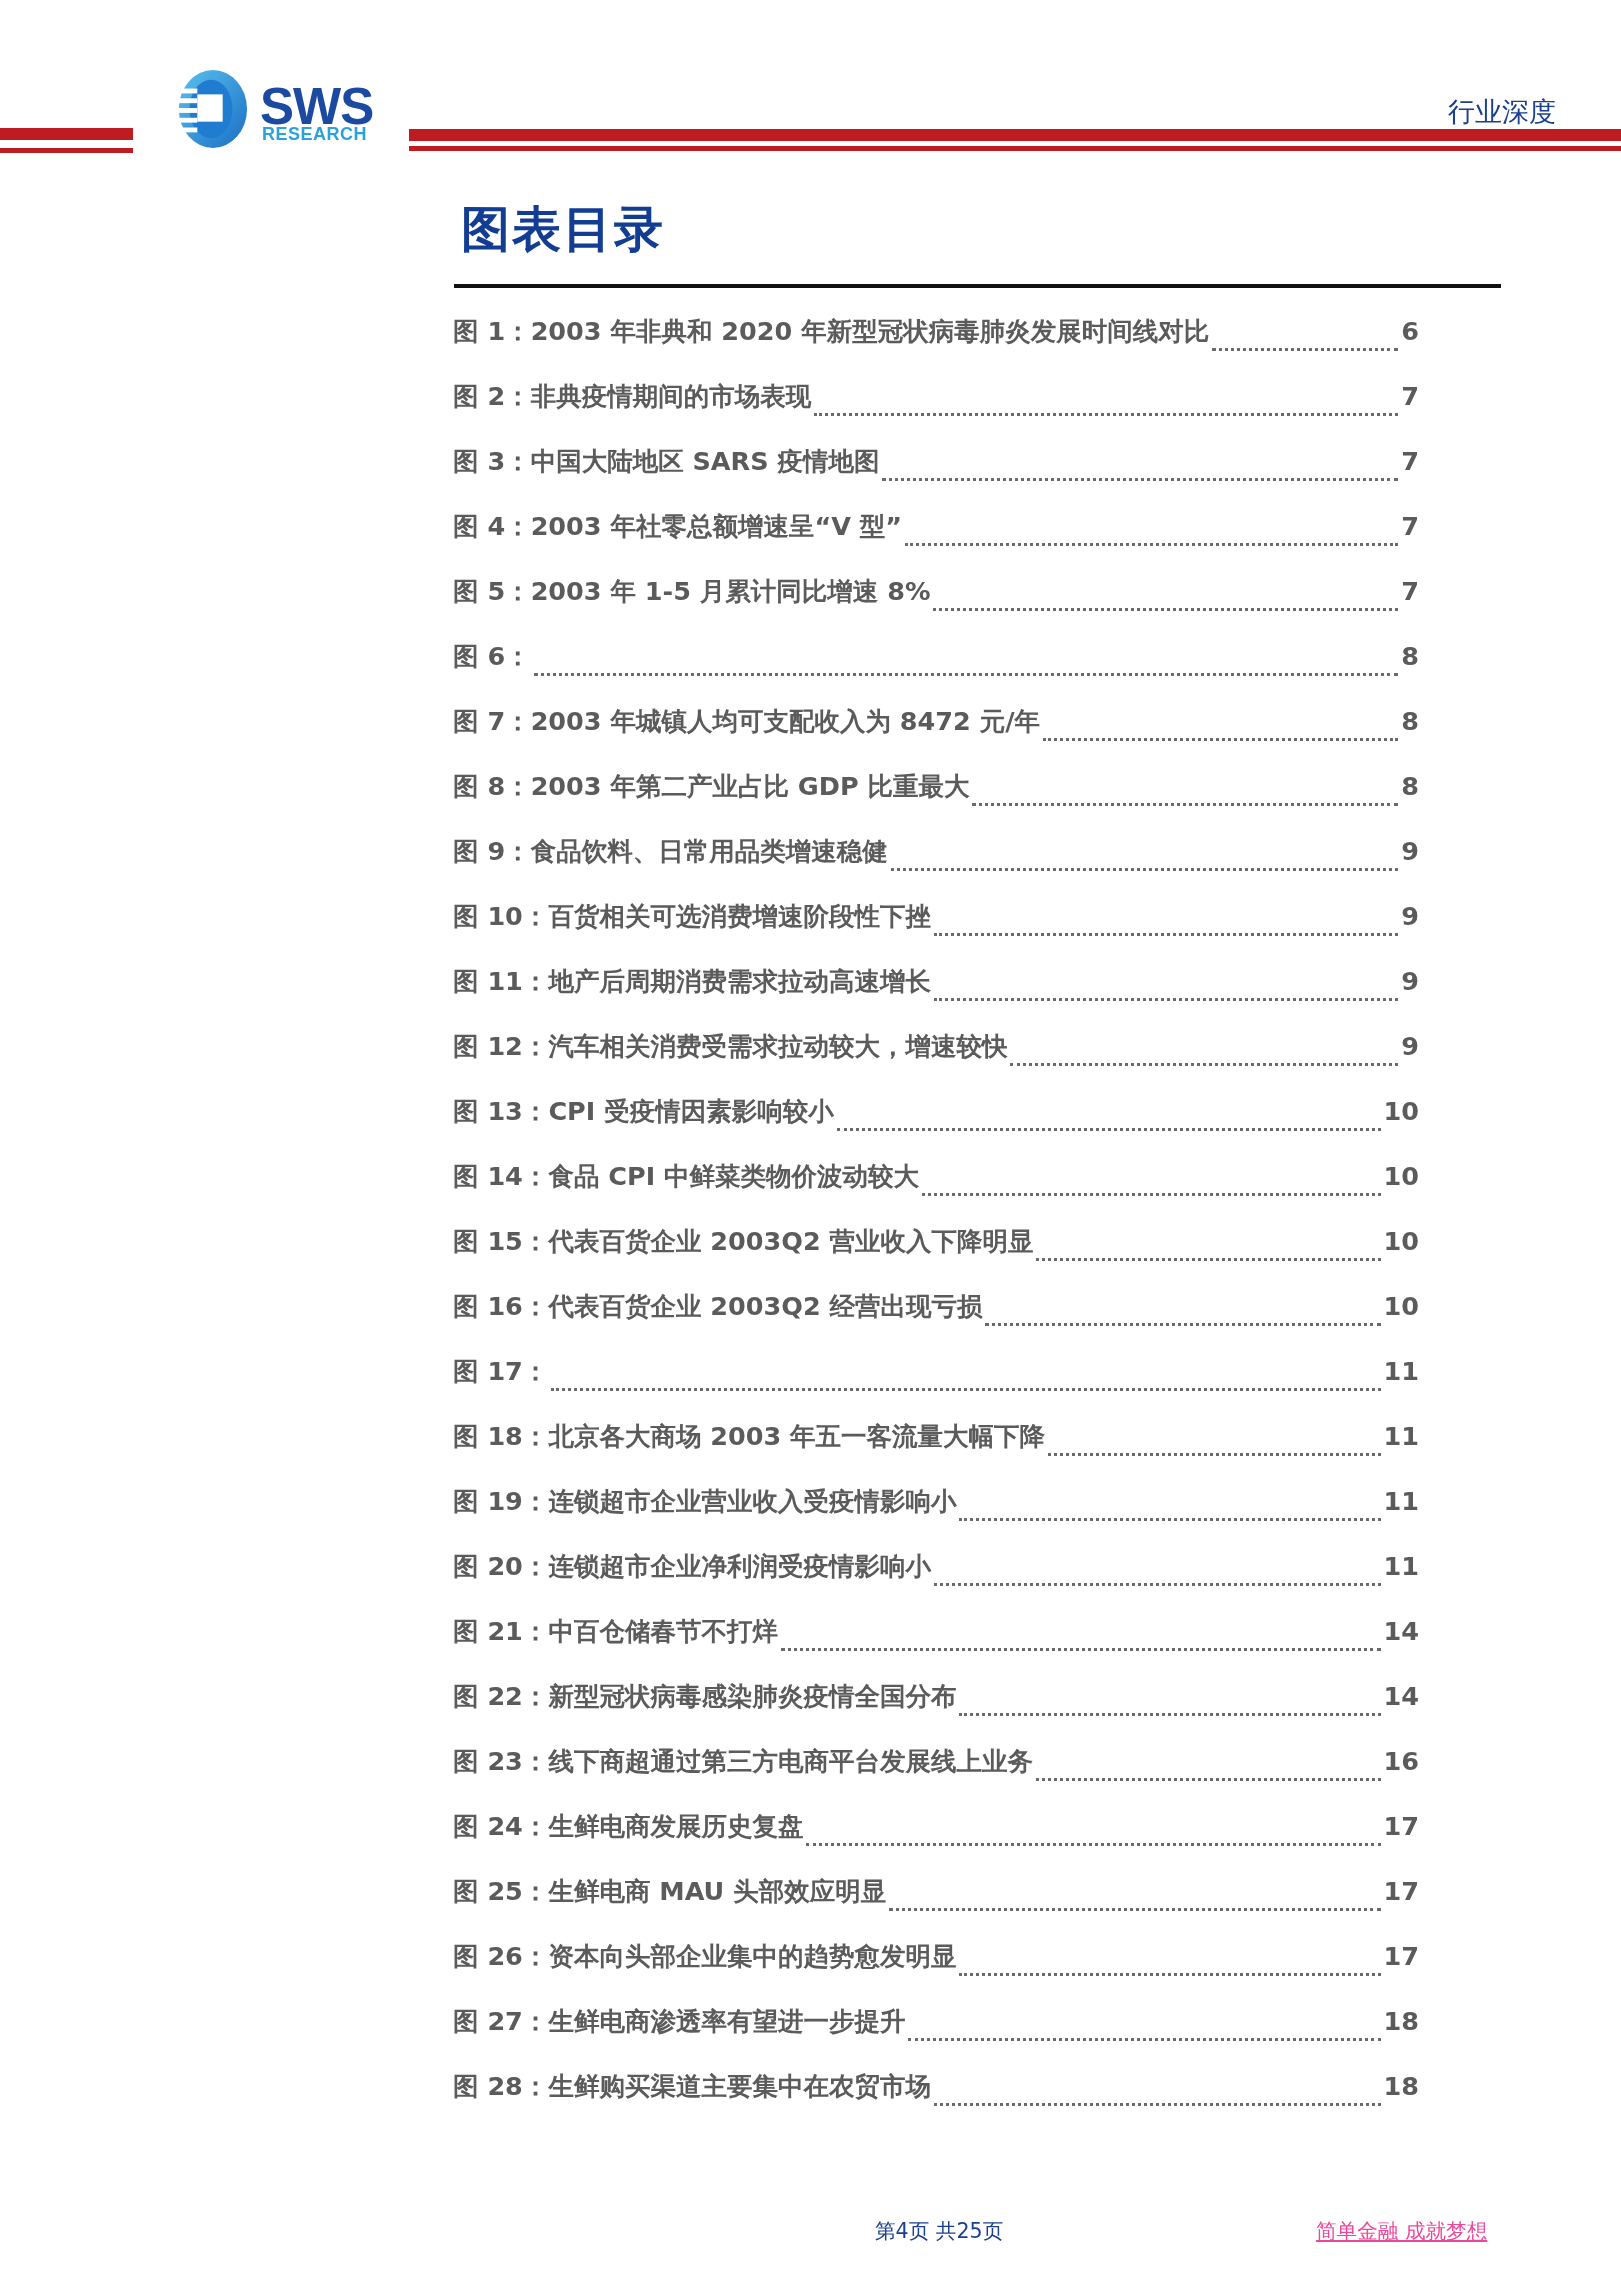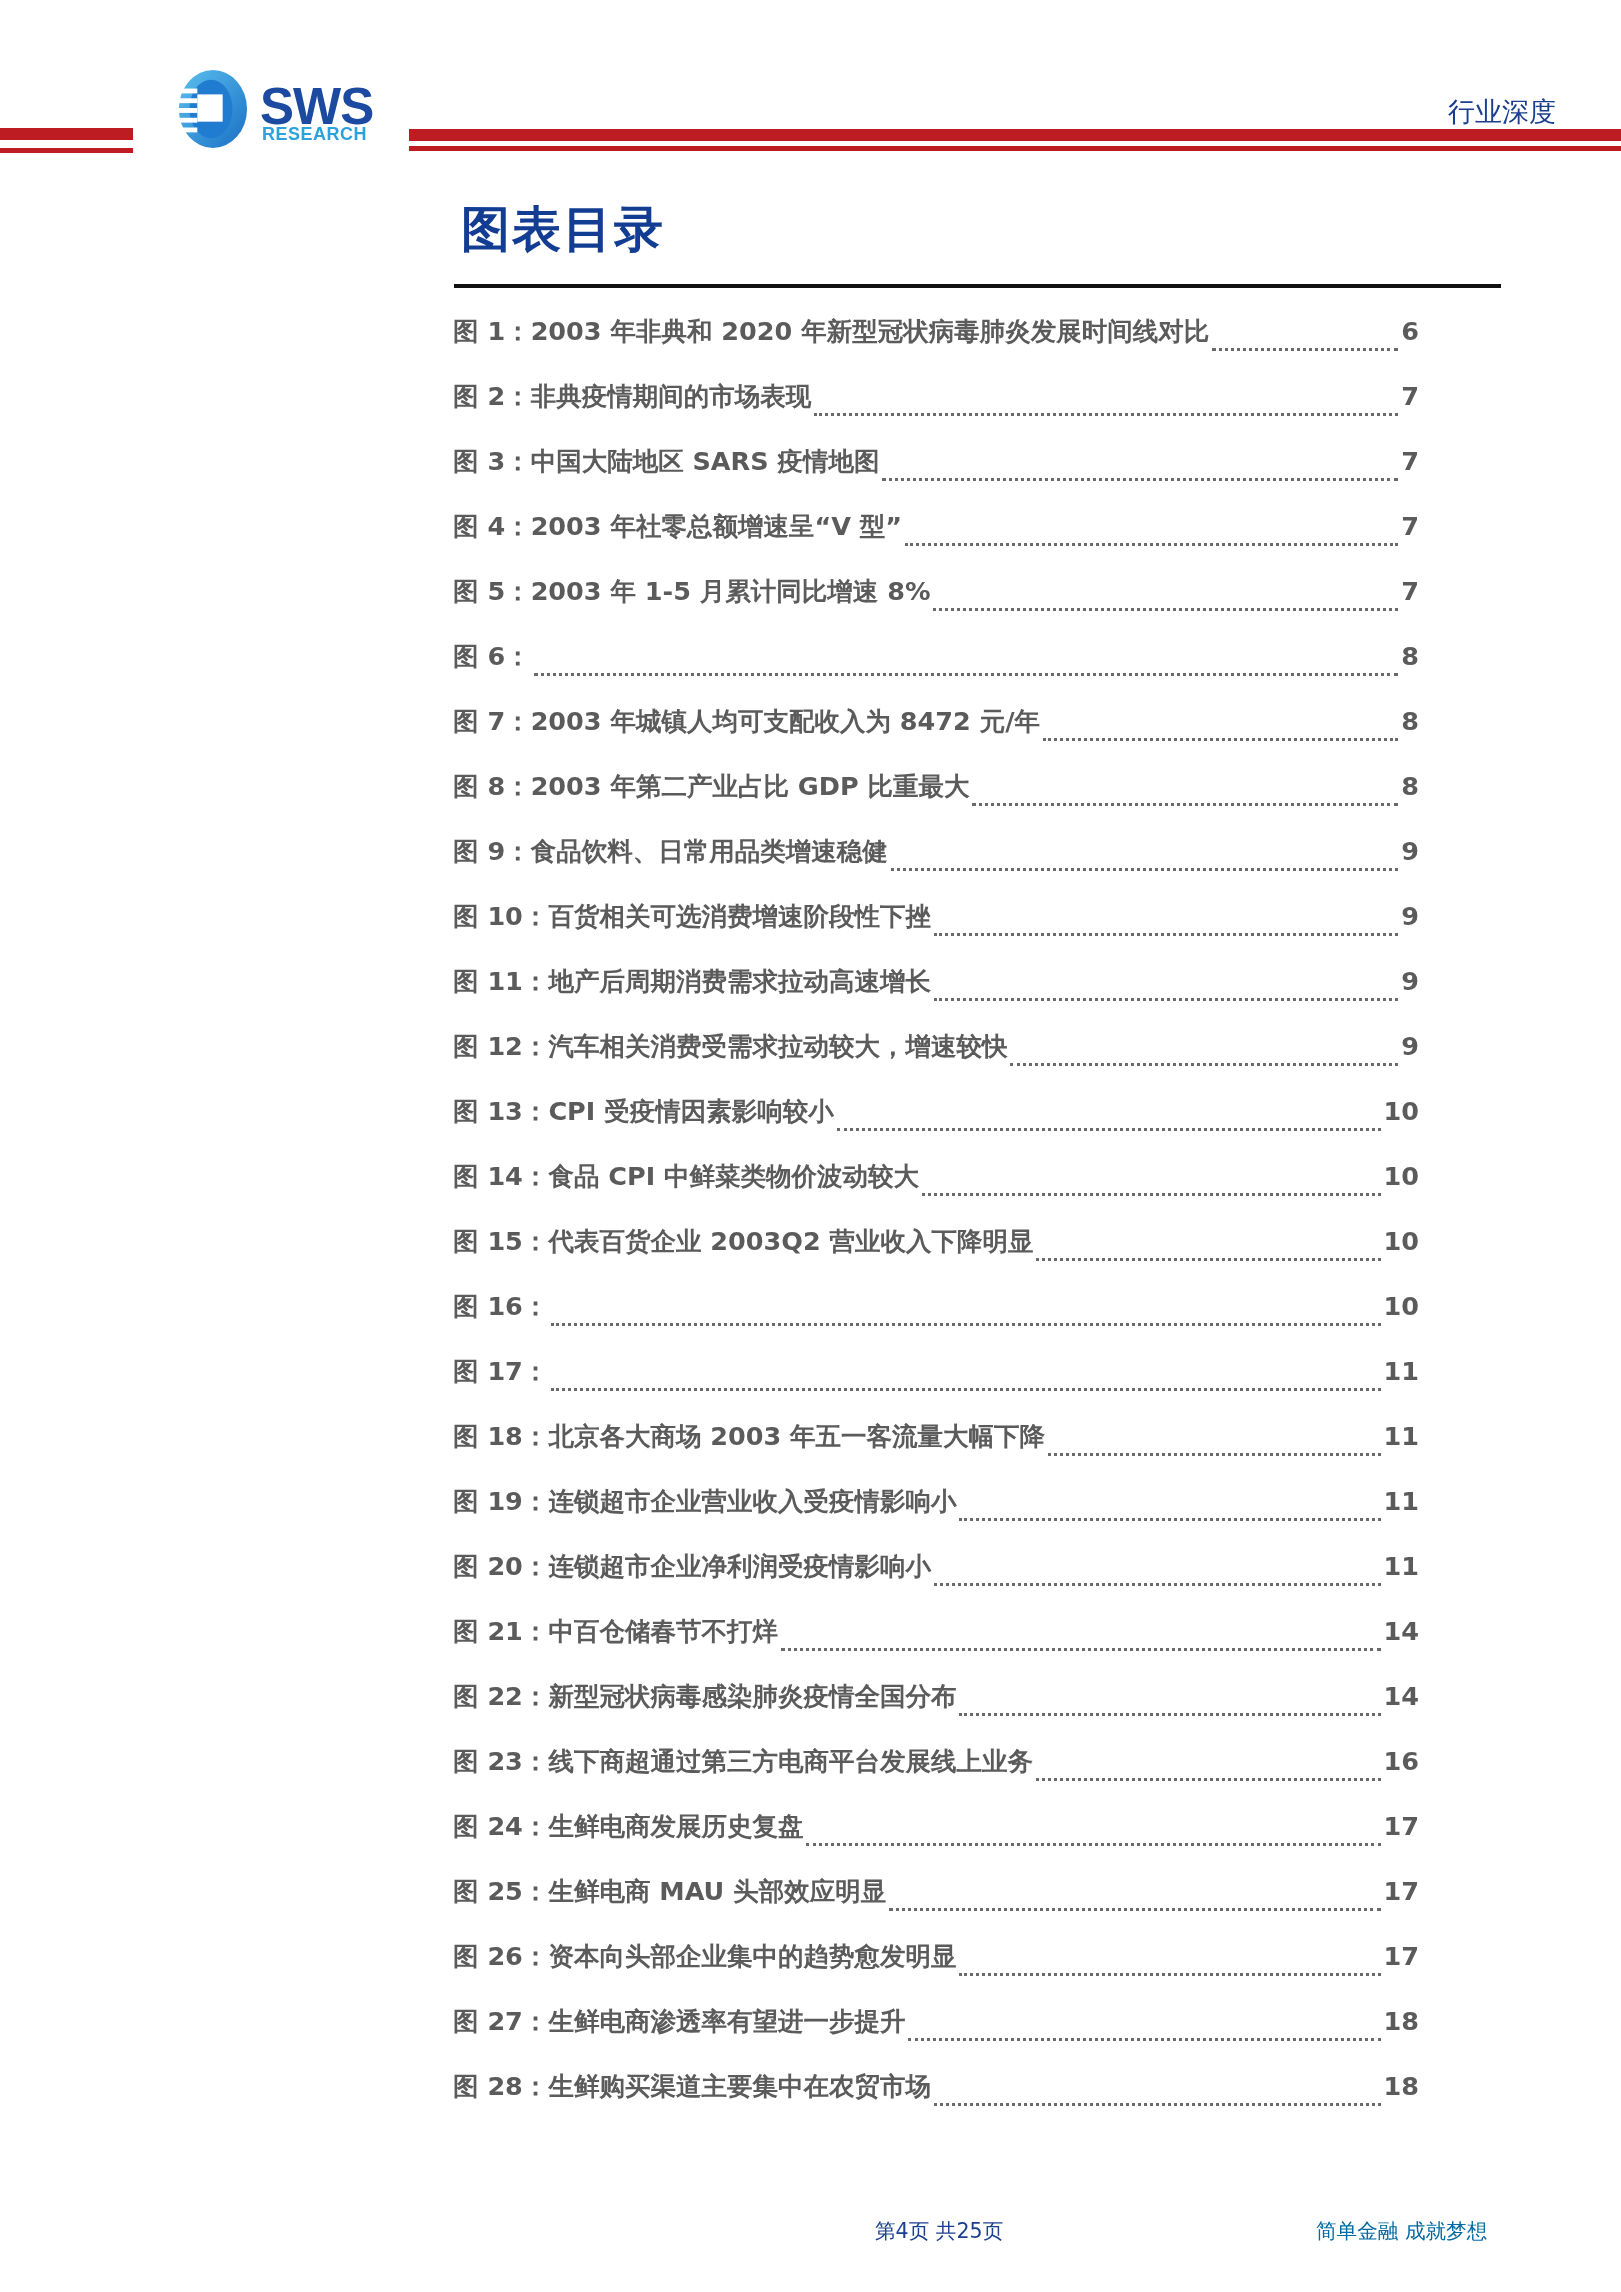--- a/index.html
+++ b/index.html
@@ -18,21 +18,21 @@
   .title-rule { position: absolute; left: 454px; top: 284px; width: 1047px; height: 3.9px; background: #111111; }
   .toc { position: absolute; left: 453px; top: 314px; width: 966px; }
   .toc-item { display: flex; align-items: baseline; height: 65px; color: #5b5b5b;
               font-size: 25.5px; font-weight: bold; white-space: nowrap; }
   .toc-item .label { flex: 0 0 auto; }
   .toc-item .text { flex: 0 0 auto; }
   .toc-item .dots { flex: 1 1 auto; overflow: hidden; margin: 0 2.9px; position: relative; top: -2px;
                     border-bottom: 3.9px dotted #6a6a6a; height: 0; align-self: center; margin-top: 9.8px; }
   .toc-item .page { flex: 0 0 auto; font-weight: bold; }
   .footer-page { position: absolute; left: 875px; top: 2217px; font-size: 20.6px; color: #1b3f8f; }
-  .footer-slogan { position: absolute; left: 1316px; top: 2217px; font-size: 20.6px; color: #0369a1; }
+  .footer-slogan { position: absolute; left: 1316px; top: 2217px; font-size: 20.6px; color: #ec4899; text-decoration: underline; }
 </style>
 </head>
 <body>
 
 <div class="rule" style="left:0;top:128px;width:133px;height:11.8px;"></div>
 <div class="rule" style="left:0;top:148px;width:133px;height:4.9px;"></div>
 <div class="rule" style="left:409px;top:129px;width:1212px;height:11.8px;"></div>
 <div class="rule" style="left:409px;top:146px;width:1212px;height:4.9px;"></div>
 
 <div class="logo">
@@ -146,20 +146,21 @@
       <span class="page">10</span>
     </div>
   <div class="toc-item">
       <span class="label">图 15：</span>
       <span class="text">代表百货企业 2003Q2 营业收入下降明显</span>
       <span class="dots"></span>
       <span class="page">10</span>
     </div>
   <div class="toc-item">
       <span class="label">图 16：</span>
+      <span class="text">代表百货企业 2003Q2 经营出现亏损</span>
       <span class="dots"></span>
       <span class="page">10</span>
     </div>
   <div class="toc-item">
       <span class="label">图 17：</span>
       <span class="dots"></span>
       <span class="page">11</span>
     </div>
   <div class="toc-item">
       <span class="label">图 18：</span>

